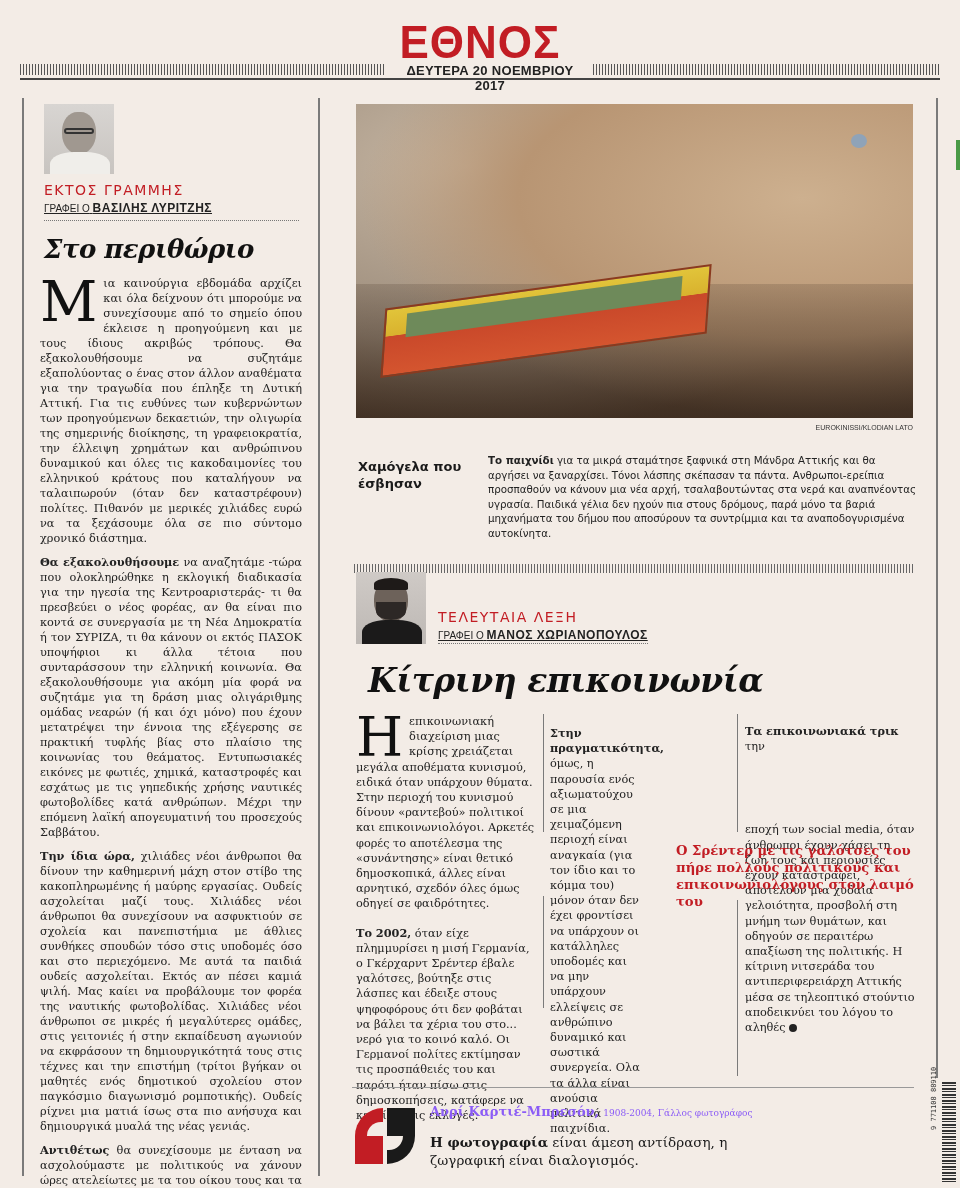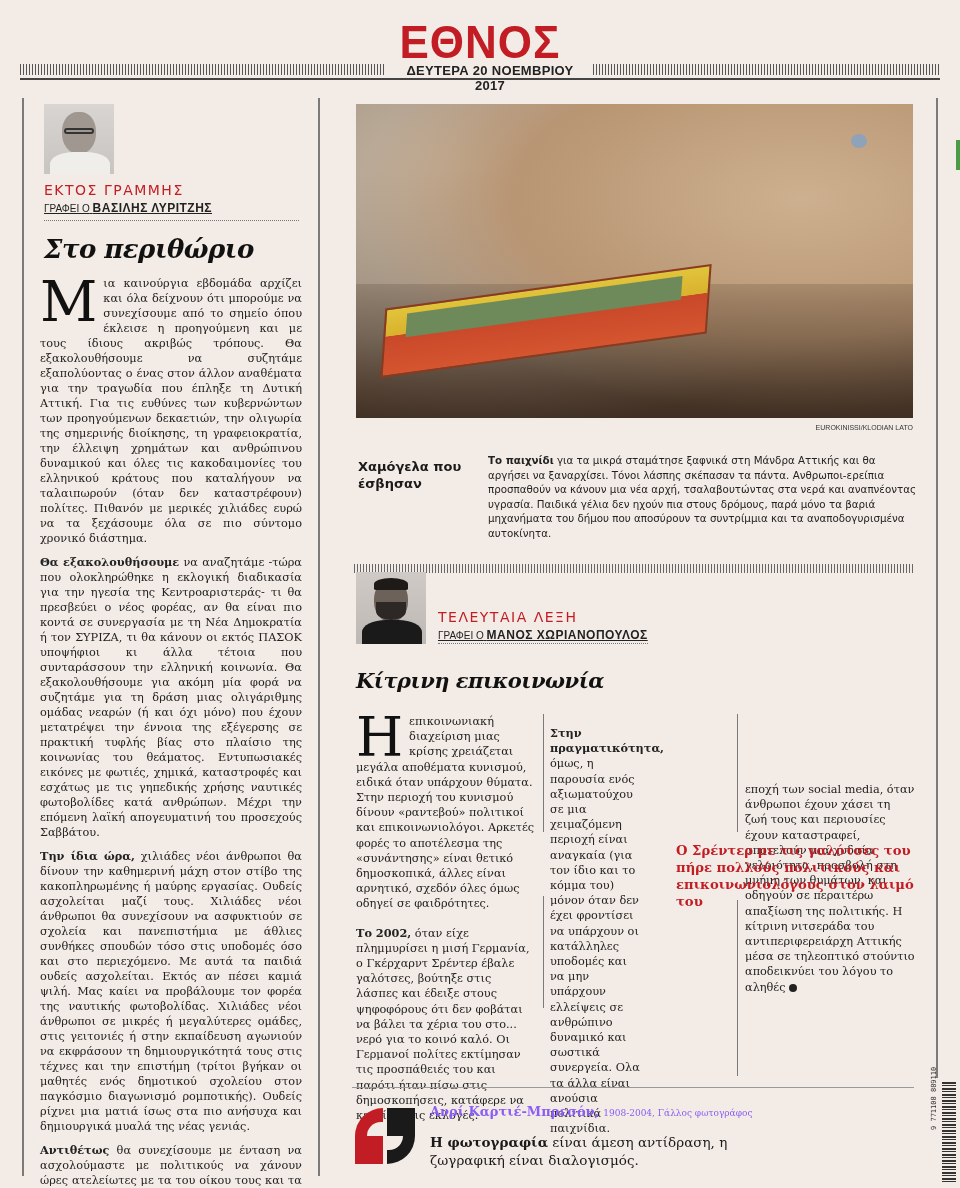--- a/index.html
+++ b/index.html
@@ -137,21 +137,21 @@
   .cap-text b { font-weight: bold; }
 
   
   .stripe2 {
     position: absolute; left: 354px; top: 564px; width: 560px; height: 9px;
     background: repeating-linear-gradient(90deg, #666 0 1px, transparent 1px 3px);
   }
   .art2 .portrait { left: 356px; top: 572px; width: 70px; height: 72px; }
   .art2 .kicker-wrap { position: absolute; left: 438px; top: 609px; }
   .art2 .dotted { position: absolute; left: 438px; top: 643px; width: 210px; }
-  .art2 .article-title { position: absolute; left: 356px; top: 666px; font-size: 21px; }
+  .art2 .article-title { position: absolute; left: 368px; top: 666px; font-size: 33px; }
 
   .col2 { position: absolute; top: 714px; width: 180px; }
   .col2.a { left: 356px; }
   .col2.b { left: 550px; width: 176px; }
   .col2.c { left: 745px; width: 170px; }
   .col2 .body-text { font-size: 11.3px; line-height: 15.2px; text-align: left; }
   .col2 .dropcap { font-size: 54px; line-height: 42px; padding-top: 3px; }
 
   .pull-quote {
     position: absolute; left: 676px; top: 842px; width: 250px;
@@ -287,20 +287,21 @@
       <div class="body-text">
         <p style="margin-top:12px; width:92px;"><b>Στην πραγματικότητα,</b><span> όμως, η παρουσία ενός αξιωματούχου σε μια χειμαζόμενη περιοχή είναι αναγκαία (για τον ίδιο και το κόμμα του) μόνον όταν δεν έχει φροντίσει να υπάρχουν οι κατάλληλες υποδομές και να μην υπάρχουν ελλείψεις σε ανθρώπινο δυναμικό και σωστικά συνεργεία. Ολα τα άλλα είναι ανούσια πολιτικά παιχνίδια.</span></p>
 
       </div>
     </div>
     <div class="vrule" style="left:737px; top:714px; height:118px; width:1px;"></div>
     <div class="vrule" style="left:737px; top:900px; height:176px; width:1px;"></div>
 
     <div class="col2 c">
       <div class="body-text">
+        <p style="margin-top:10px;"><b>Τα επικοινωνιακά τρικ</b><span> την</span></p>
         <p style="margin-top:68px;"><span>εποχή των social media, όταν άνθρωποι έχουν χάσει τη ζωή τους και περιουσίες έχουν καταστραφεί, αποτελούν μια χυδαία γελοιότητα, προσβολή στη μνήμη των θυμάτων, και οδηγούν σε περαιτέρω απαξίωση της πολιτικής. Η κίτρινη νιτσεράδα του αντιπεριφερειάρχη Αττικής μέσα σε τηλεοπτικό στούντιο αποδεικνύει του λόγου το αληθές</span><span class="end-dot"></span></p>
       </div>
     </div>
 
     <div class="pull-quote">Ο Σρέντερ με τις γαλότσες του πήρε πολλούς πολιτικούς και επικοινωνιολόγους στον λαιμό του</div>
   </div>
 
   <div class="hr-quote"></div>
   <div class="quote-mark">
     <div class="q1"></div>

